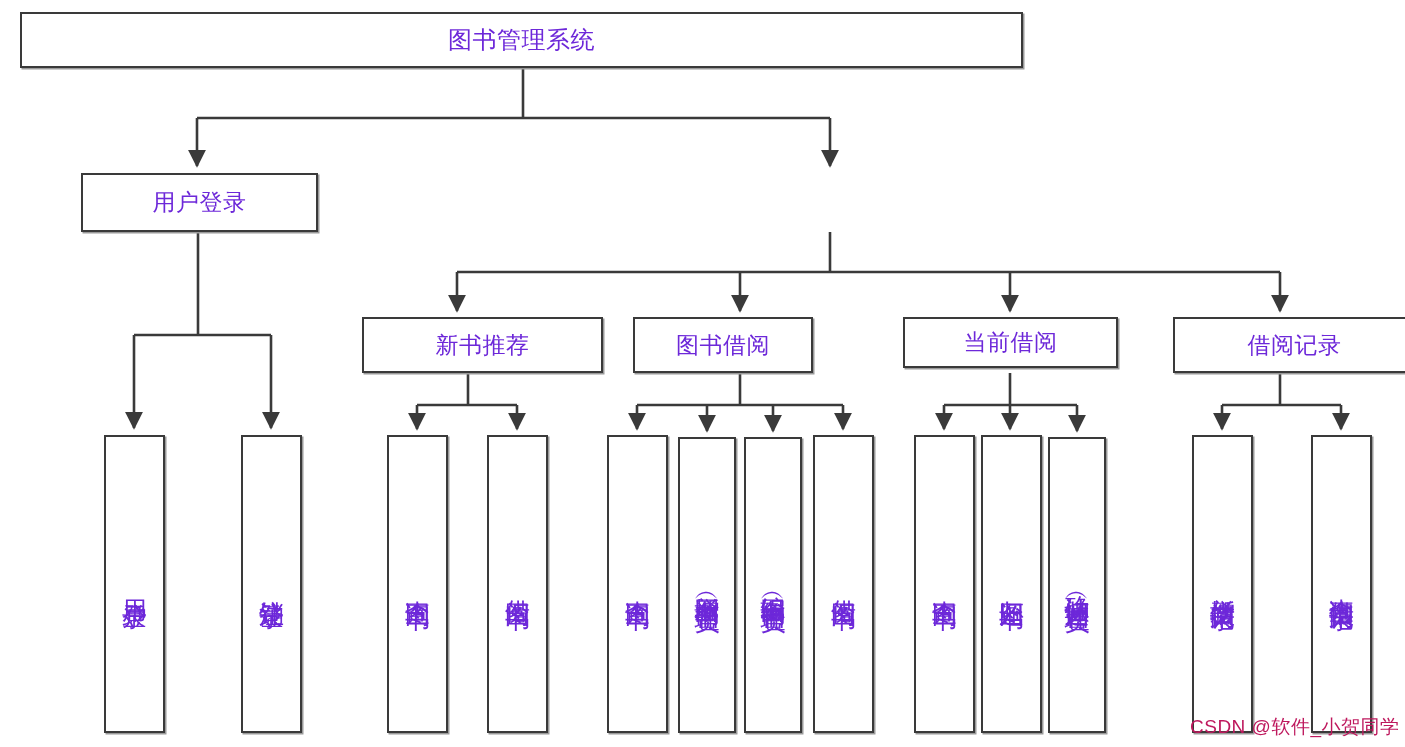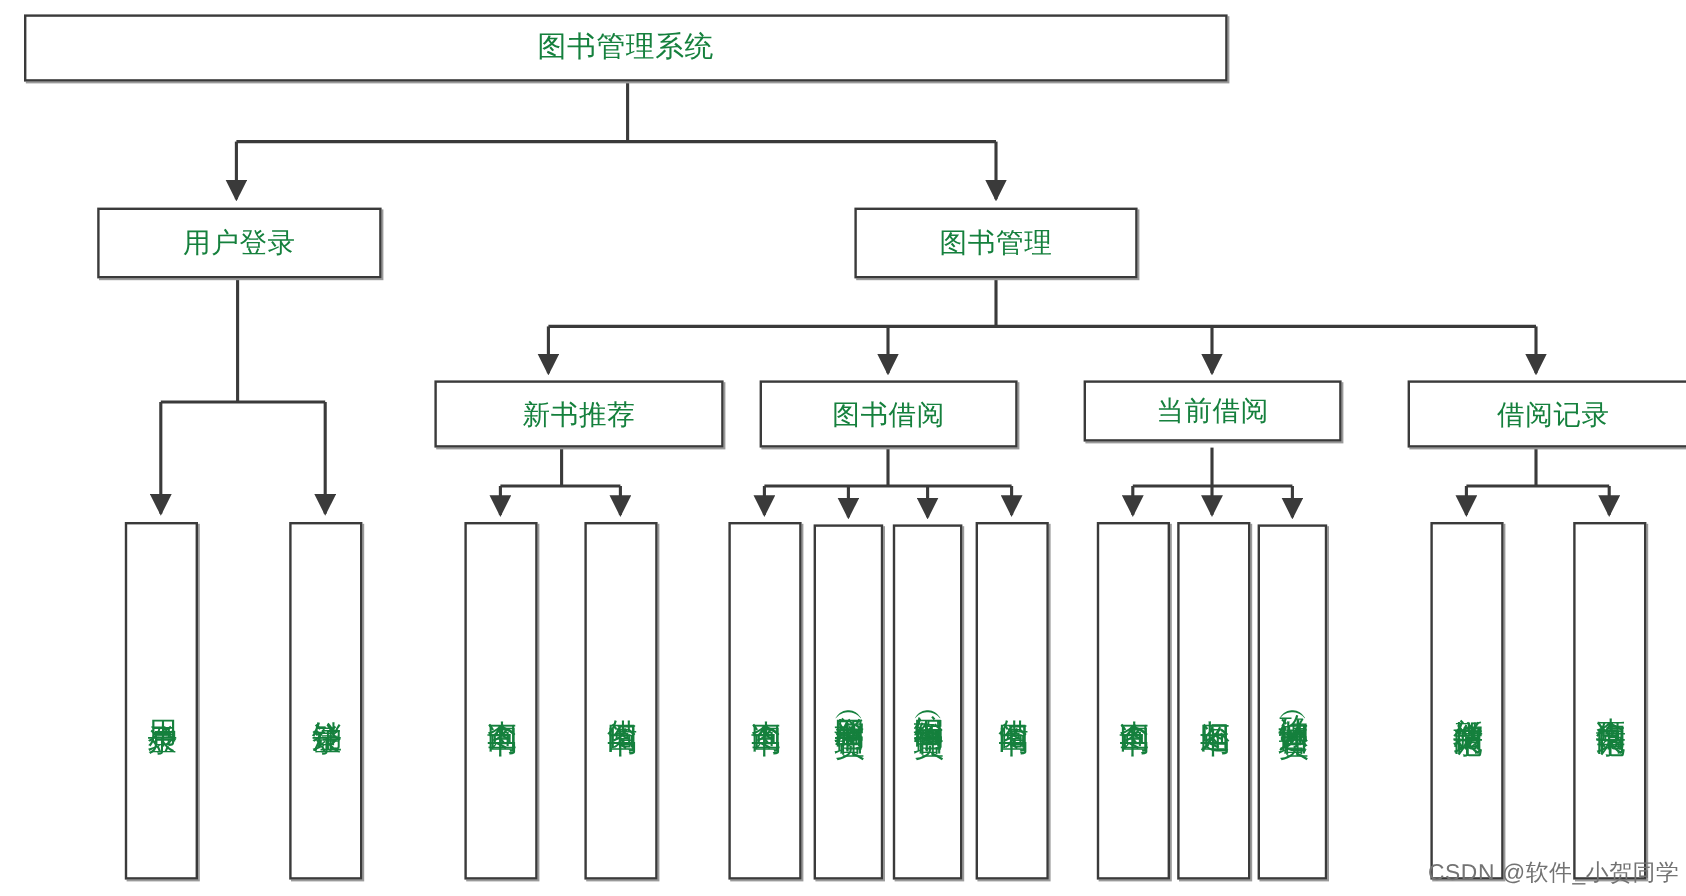--- a/index.html
+++ b/index.html
@@ -28,21 +28,21 @@
   }
   .node {
     position: absolute;
     box-sizing: border-box;
     background: #ffffff;
     border: 2px solid #3a3a3a;
     box-shadow: 1.5px 1.5px 0 0 #9a9a9a;
     display: flex;
     align-items: center;
     justify-content: center;
-    color: #15803d;
+    color: #6d28d9;
     z-index: 2;
   }
   .node .label {
     display: block;
     text-align: center;
     line-height: 1.06;
     letter-spacing: 0.5px;
   }
   .node.horiz .label {
     font-size: 23px;
@@ -57,21 +57,21 @@
   .node.vert .label {
     writing-mode: vertical-rl;
     text-orientation: upright;
     font-size: 25px;
     line-height: 1.0;
     letter-spacing: 2px;
     white-space: nowrap;
   }
   .watermark {
     position: absolute;
-    color: #737373;
+    color: #be185d;
     font-size: 19px;
     white-space: nowrap;
     z-index: 5;
     letter-spacing: 0.5px;
   }
 </style>
 </head>
 <body>
 
 <div id="canvas">
@@ -126,28 +126,25 @@
     </g>
   </svg>
 
   <div class="node root horiz" style="left:20px; top:12px; width:1003px; height:56px;">
     <span class="label">图书管理系统</span>
   </div>
 
   <div class="node horiz" style="left:81px; top:173px; width:237px; height:59px;">
     <span class="label">用户登录</span>
   </div>
-  <div class="node horiz" style="left:712px; top:173px; width:236px; height:59px;">
-    <span class="label">图书管理</span>
-  </div>
 
   <div class="node horiz" style="left:362px; top:317px; width:241px; height:56px;">
     <span class="label">新书推荐</span>
   </div>
-  <div class="node horiz" style="left:633px; top:317px; width:215px; height:56px;">
+  <div class="node horiz" style="left:633px; top:317px; width:180px; height:56px;">
     <span class="label">图书借阅</span>
   </div>
   <div class="node horiz" style="left:903px; top:317px; width:215px; height:51px;">
     <span class="label">当前借阅</span>
   </div>
   <div class="node horiz" style="left:1173px; top:317px; width:243px; height:56px;">
     <span class="label">借阅记录</span>
   </div>
 
   <div class="node vert" style="left:104px; top:435px; width:61px; height:298px;">

